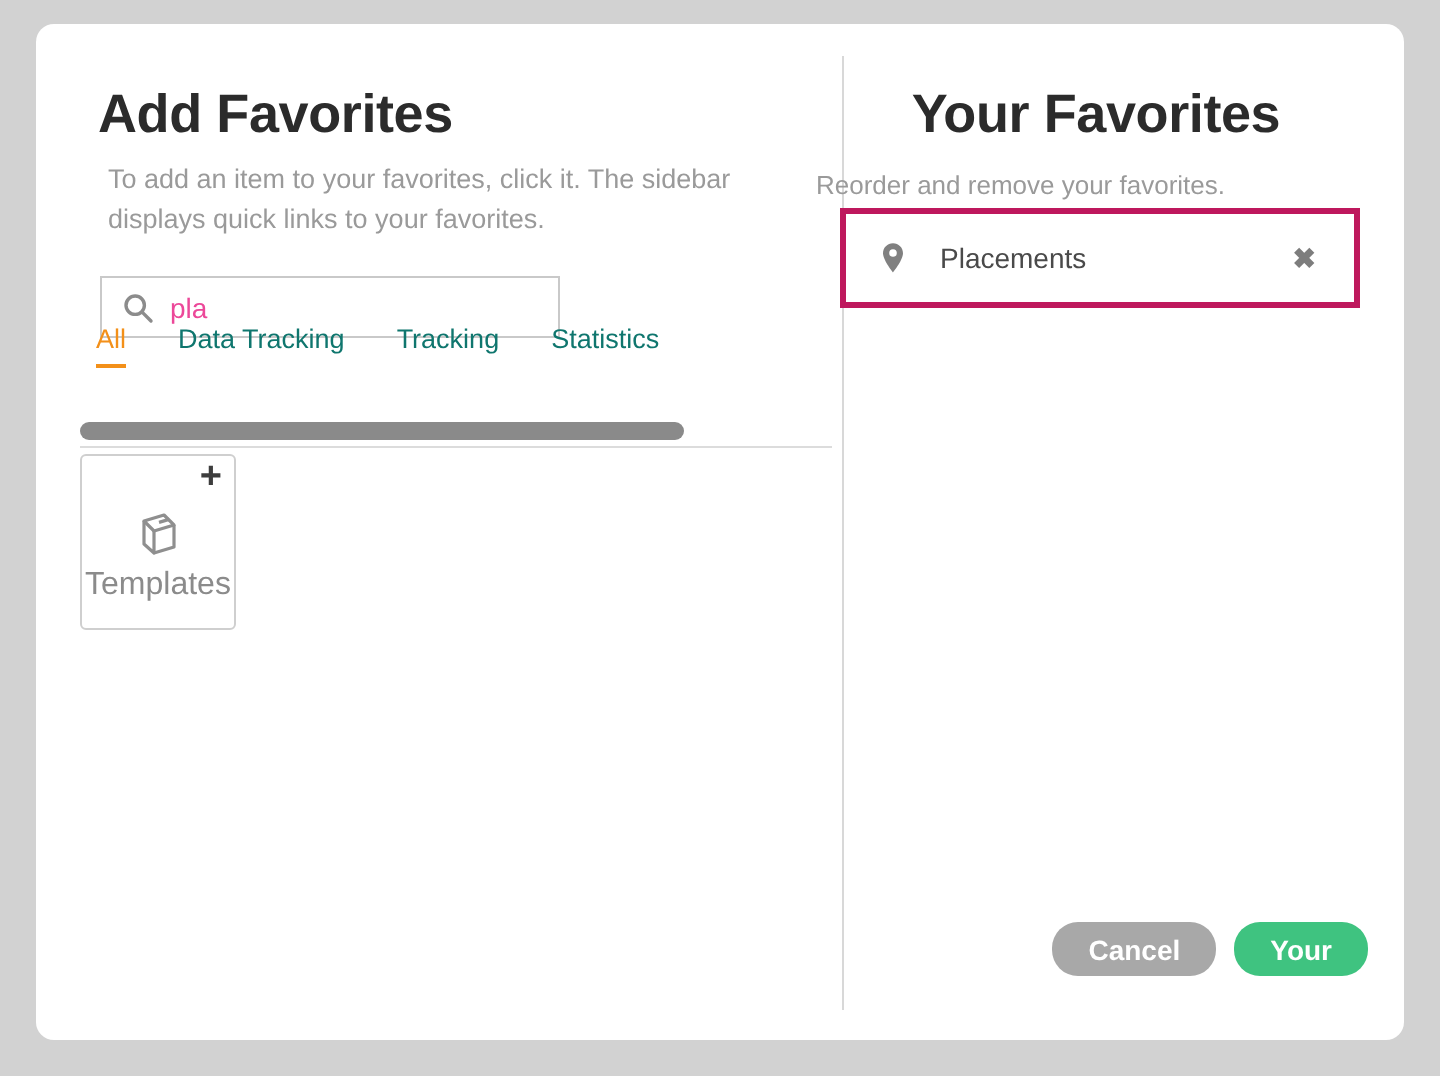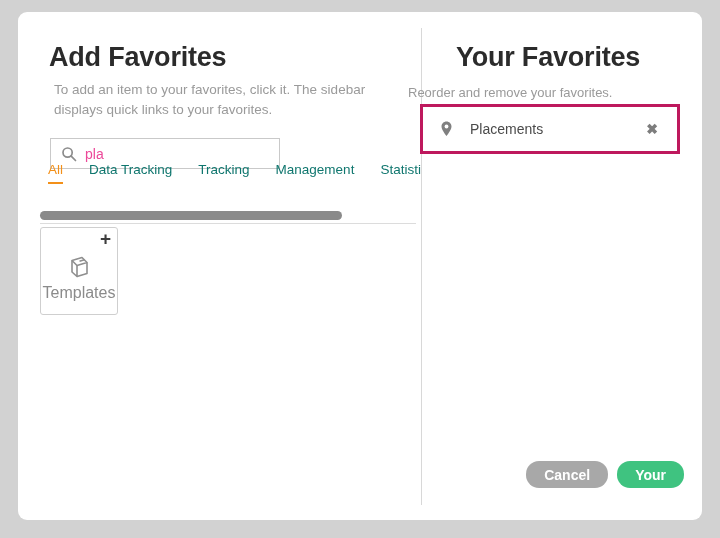--- a/index.html
+++ b/index.html
@@ -303,21 +303,20 @@
             <line x1="10.2" y1="10.2" x2="14.5" y2="14.5" stroke-linecap="round"></line>
           </svg>
         </span>
         <input class="search-input" type="text" value="pla" style="">
       </div>
 
       <div class="tabs">
         <div class="tab active">All</div>
         <div class="tab">Data Tracking</div>
         <div class="tab">Tracking</div>
-        <div class="tab">Management</div>
         <div class="tab">Statistics</div>
       </div>
 
       <div class="scrollbar-track">
         <div class="scrollbar-thumb"></div>
       </div>
 
       <div class="h-divider"></div>
 
       <div class="item-card">

